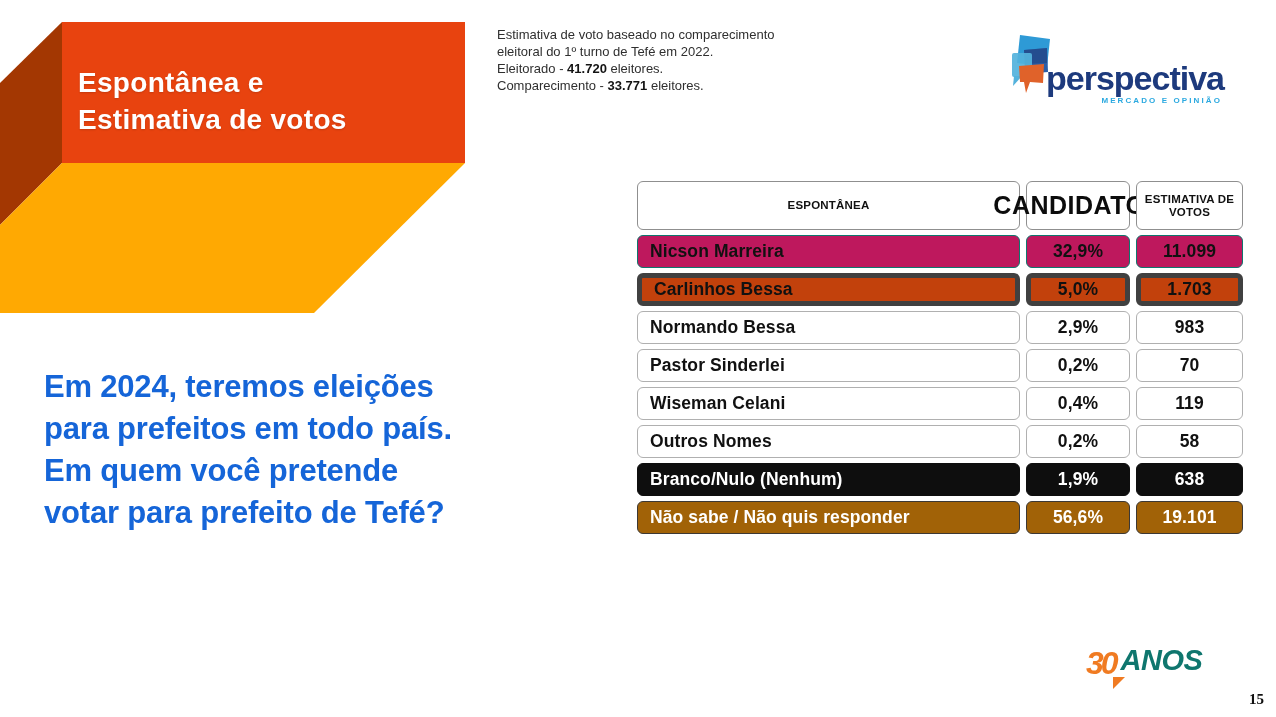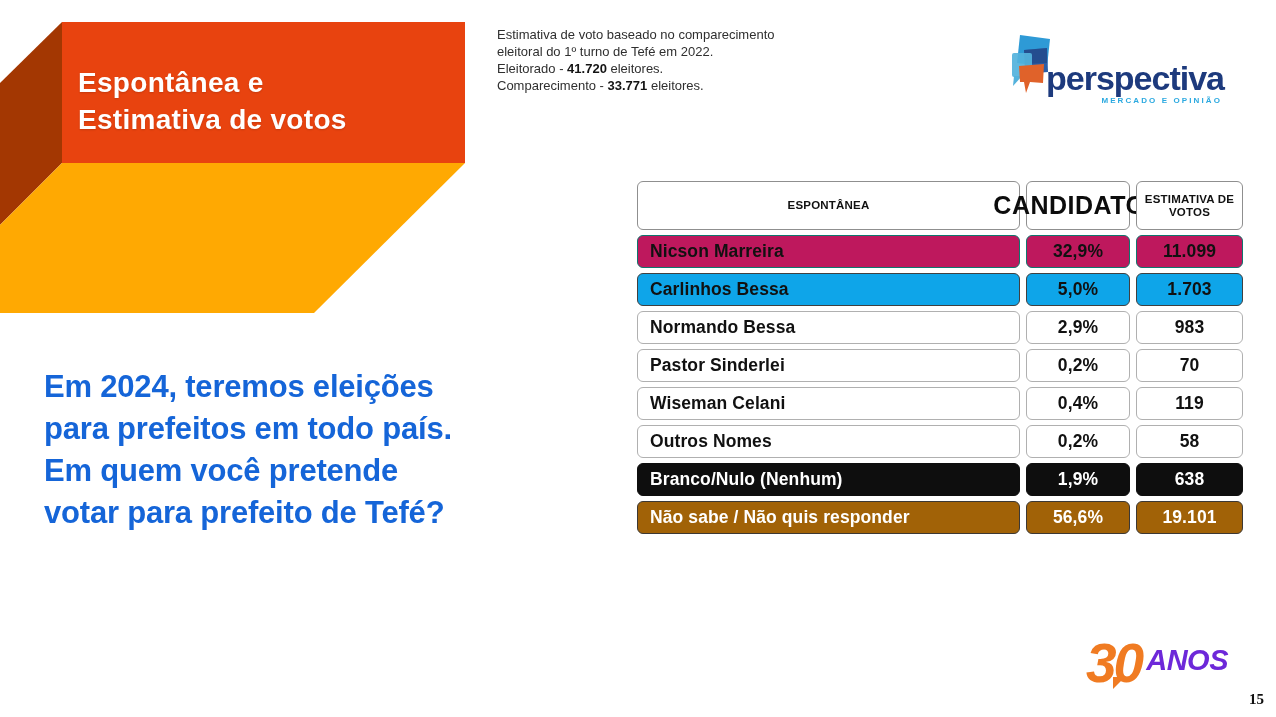--- a/index.html
+++ b/index.html
@@ -61,41 +61,41 @@
     display: flex; align-items: center; justify-content: center;
     font-weight: 700; color: #111111;
   }
   .cell.name { justify-content: flex-start; padding: 0 12px; }
   .hdr { background: #ffffff; border: 1.5px solid #8f8f8f; }
   .hdr-main { font-size: 25px; letter-spacing: 0.5px; color: #0c0c0c; }
   .hdr-small { font-size: 11.5px; line-height: 13px; text-align: center; letter-spacing: 0.2px; }
   .hdr-small div { width: 92px; }
   .txt { font-size: 17.5px; letter-spacing: 0.1px; white-space: nowrap; }
   .row-gold   { background: #be185d; border: 1px solid #0f766e; }
-  .row-yellow { background: #0ea5e9; border: 1px solid #404040; }
+  .row-yellow { background: #c2410c; border: 5px solid #404040; }
   .row-white  { background: #ffffff; border: 1.5px solid #b0b0b0; }
   .row-black  { background: #0e0e0e; border: 1px solid #0e0e0e; color: #ffffff; }
   .row-gray   { background: #a16207; border: 1px solid #3c3834; color: #ffffff; }
 
   
   .anos { position: absolute; left: 1086px; top: 641px; display: flex; align-items: flex-start; }
   .anos-30 {
     position: relative;
-    font-size: 55px; font-weight: 700; font-style: italic;
+    font-size: 32px; font-weight: 700; font-style: italic;
     color: #f07b22; letter-spacing: -3px; line-height: 44px;
   }
   .anos-30::after {
     content: ""; position: absolute; left: 27px; top: 36px;
     width: 0; height: 0;
     border-left: 12px solid #f07b22;
     border-bottom: 12px solid transparent;
   }
   .anos-word {
     font-size: 29px; font-weight: 700; font-style: italic;
-    color: #6d28d9; letter-spacing: -0.5px; margin-left: 5px; margin-top: 3px;
+    color: #0f766e; letter-spacing: -0.5px; margin-left: 5px; margin-top: 3px;
   }
 
   .page-num {
     position: absolute; right: 12px; top: 691px;
     font-size: 15px; font-weight: 700; color: #111111; font-family: Liberation Serif, serif;
   }
 </style>
 </head>
 <body>
 

